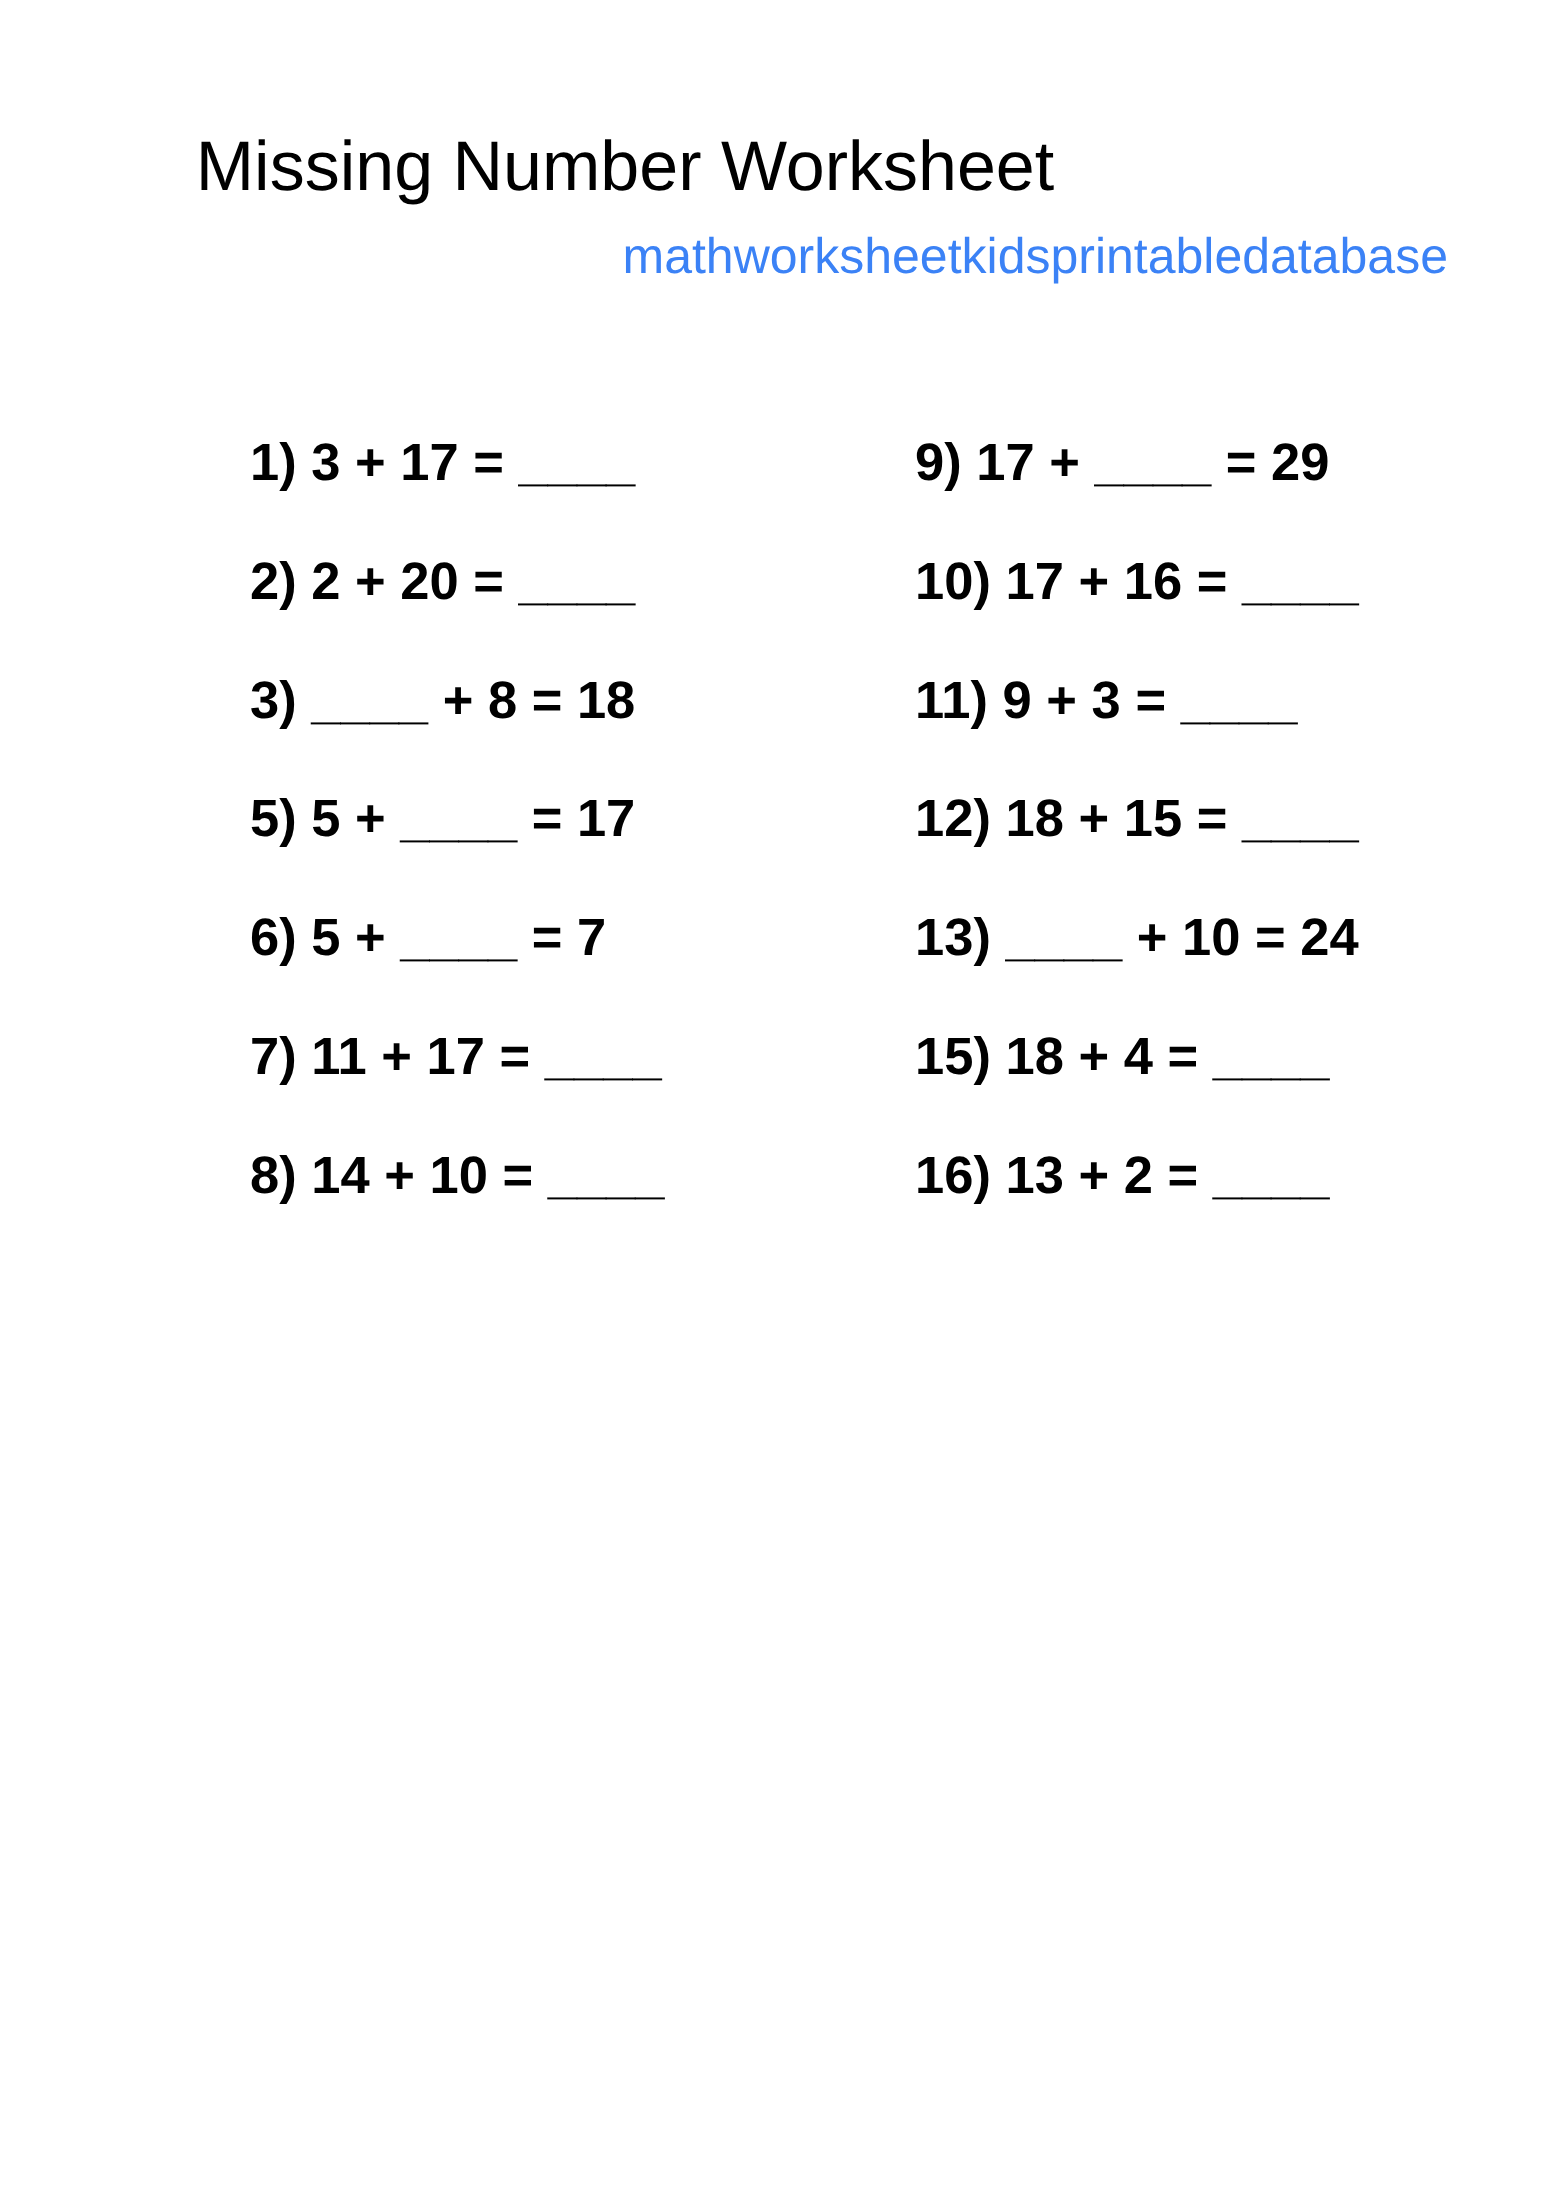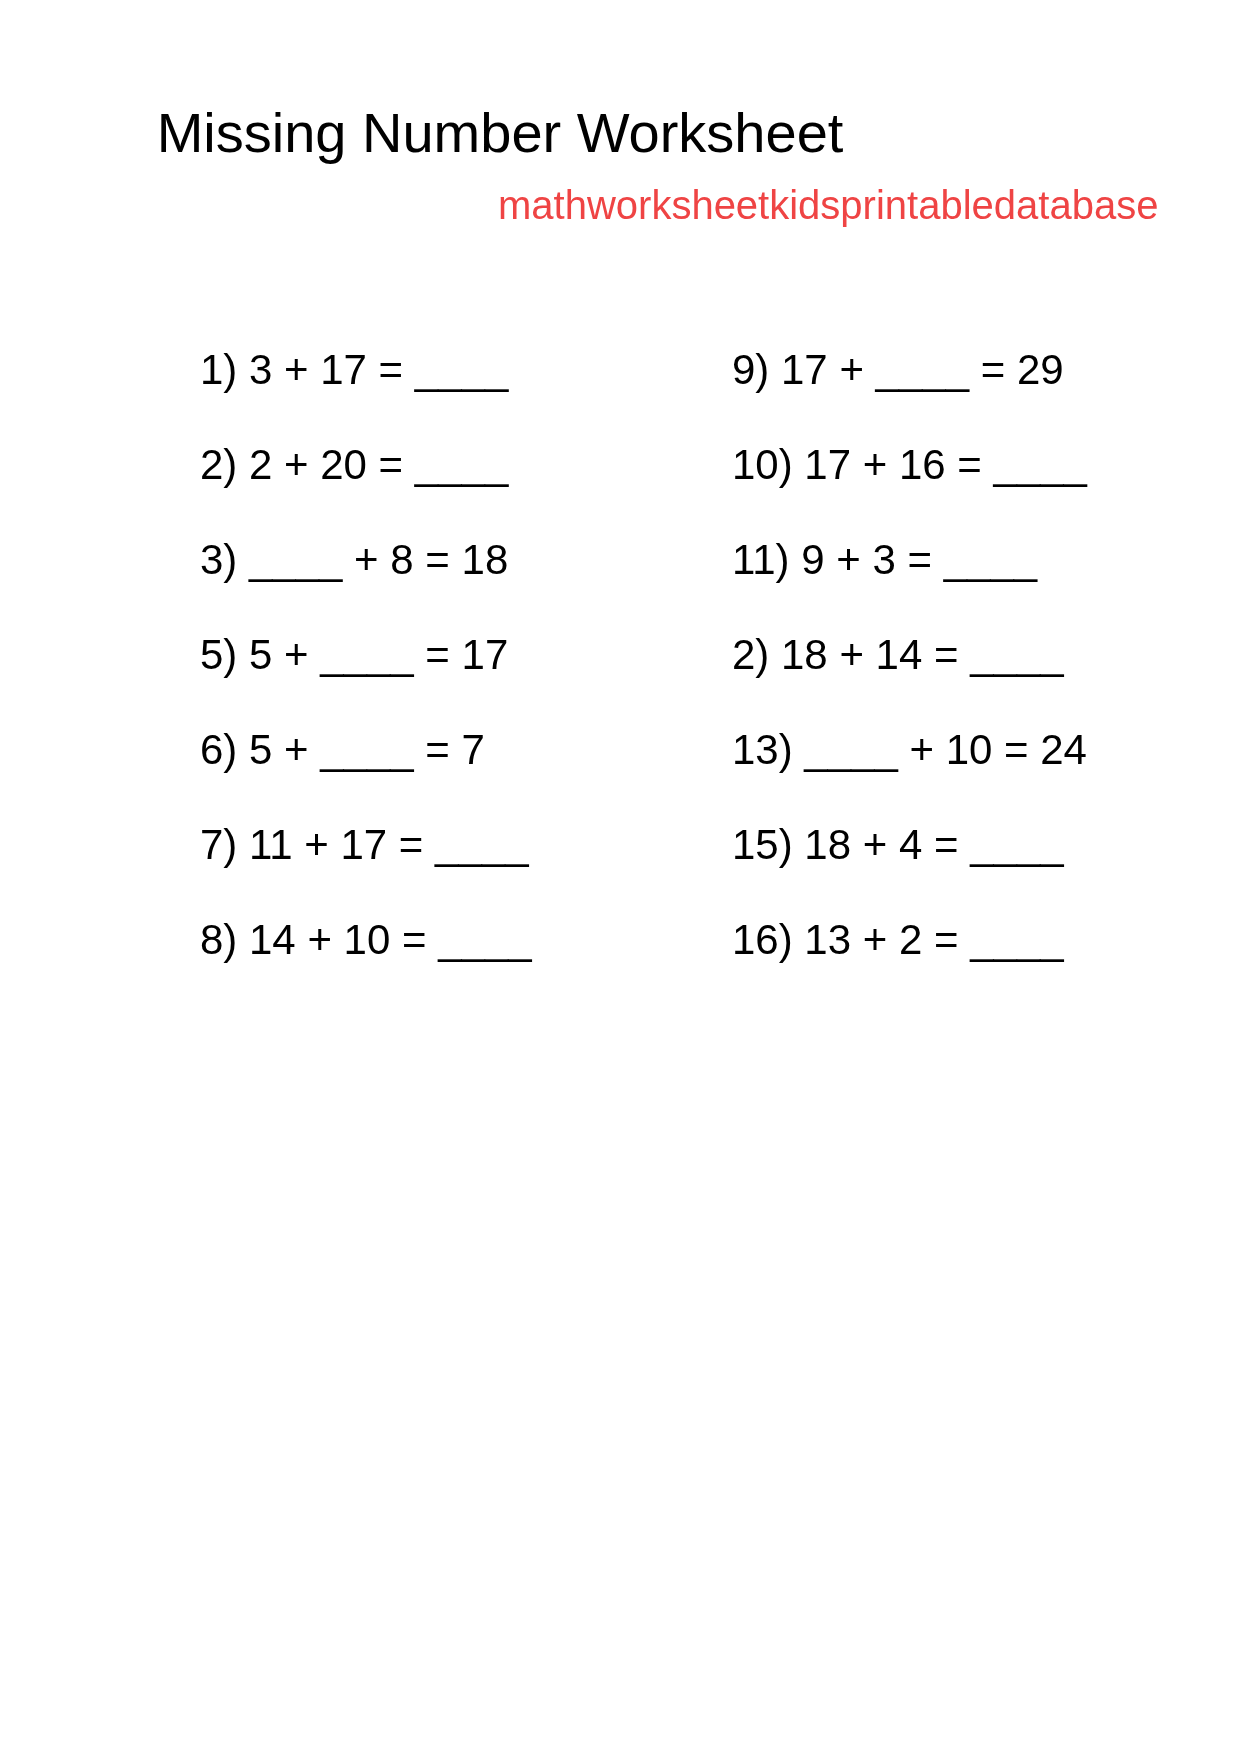--- a/index.html
+++ b/index.html
@@ -25,26 +25,27 @@
       line-height: 70px;
       color: #000000;
       letter-spacing: 0px;
     }
     .subtitle {
       position: absolute;
       left: 498px;
       top: 180px;
       font-size: 40px;
       line-height: 50px;
-      color: #ef4444;
+      color: #3b82f6;
       white-space: nowrap;
     }
     .column {
       position: absolute;
       top: 345px;
+      font-weight: bold;
     }
     .col-left { left: 200px; }
     .col-right { left: 732px; }
     .problem {
       font-size: 42px;
       line-height: 50px;
       height: 95px;
       white-space: pre;
       color: #000000;
     }
@@ -62,17 +63,17 @@
   <div class="problem">5) 5 + ____ = 17</div>
   <div class="problem">6) 5 + ____ = 7</div>
   <div class="problem">7) 11 + 17 = ____</div>
   <div class="problem">8) 14 + 10 = ____</div>
 </div>
 
 <div class="column col-right">
   <div class="problem">9) 17 + ____ = 29</div>
   <div class="problem">10) 17 + 16 = ____</div>
   <div class="problem">11) 9 + 3 = ____</div>
-  <div class="problem">2) 18 + 14 = ____</div>
+  <div class="problem">12) 18 + 15 = ____</div>
   <div class="problem">13) ____ + 10 = 24</div>
   <div class="problem">15) 18 + 4 = ____</div>
   <div class="problem">16) 13 + 2 = ____</div>
 </div>
 
 </body></html>

